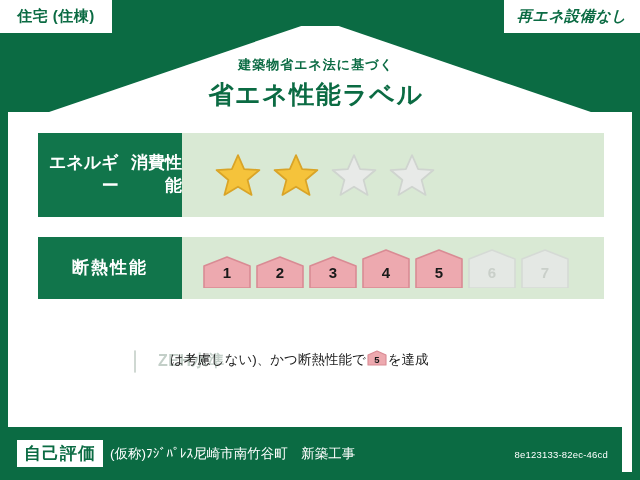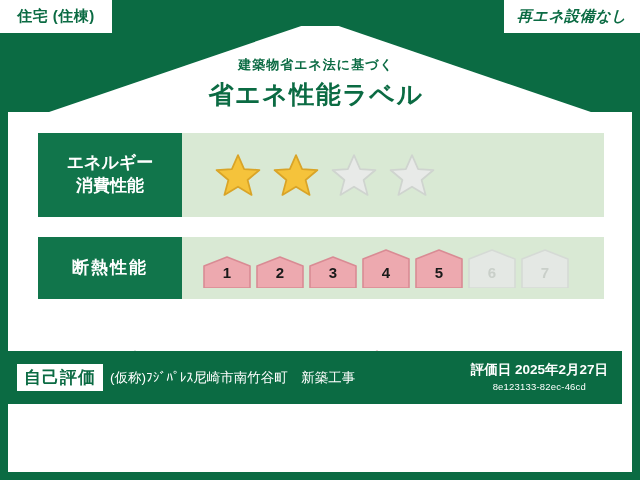--- a/index.html
+++ b/index.html
@@ -2,21 +2,21 @@
 <html lang="ja"><head>
 <meta charset="utf-8">
 <style>
   html,body{margin:0;padding:0;}
   body{
     width:640px;height:480px;overflow:hidden;
     font-family:"Liberation Sans","DejaVu Sans",sans-serif;
     background:#0b6b43;
   }
   #label-card{
-    position:relative;width:640px;height:404px;
+    position:relative;width:640px;height:480px;
     background:#0b6b43;
     border-radius:6px;
   }
 
   
   .corner-tag{
     position:absolute;top:0;background:#ffffff;
     color:#0b6b43;font-weight:bold;font-size:15px;
     display:flex;align-items:center;justify-content:center;
     letter-spacing:.5px;
@@ -49,21 +49,21 @@
 
   
   .rating-row{
     position:absolute;left:38px;width:566px;
     background:#d9e9d4;display:flex;align-items:center;
   }
   #row-energy{top:133px;height:84px;}
   #row-insul{top:237px;height:62px;}
   .row-label{
     background:#11754b;color:#ffffff;font-weight:bold;
-    display:flex;flex-direction:column;align-items:center;justify-content:center;
+    display:flex;flex-direction:row;align-items:center;justify-content:center;
     height:100%;box-sizing:border-box;text-align:right;line-height:1.35;
   }
   #row-energy .row-label{width:144px;font-size:17px;}
   #row-insul .row-label{width:144px;font-size:17px;letter-spacing:2px;}
   .row-value{flex:1;display:flex;align-items:center;}
 
   
   #stars{display:flex;gap:10px;padding-left:32px;}
   .star{width:48px;height:46px;display:block;}
 
@@ -226,18 +226,17 @@
               <text x="10" y="12.8" text-anchor="middle" font-size="9.5" font-weight="bold" fill="#1a1a1a" font-family="&quot;Liberation Sans&quot;, sans-serif">5</text>
             </svg></span><span>を達成</span>
       </div>
     </div>
   </div>
 
   <div id="footer">
     <span id="self-eval">自己評価</span>
     <span id="building-name">(仮称)ﾌｼﾞﾊﾟﾚｽ尼崎市南竹谷町　新築工事</span>
     <div id="footer-right">
-      <div id="eval-date">評価日 2025年2月27日</div>
       <div id="eval-id">8e123133-82ec-46cd</div>
     </div>
   </div>
 
 </div>
 
 </body></html>

